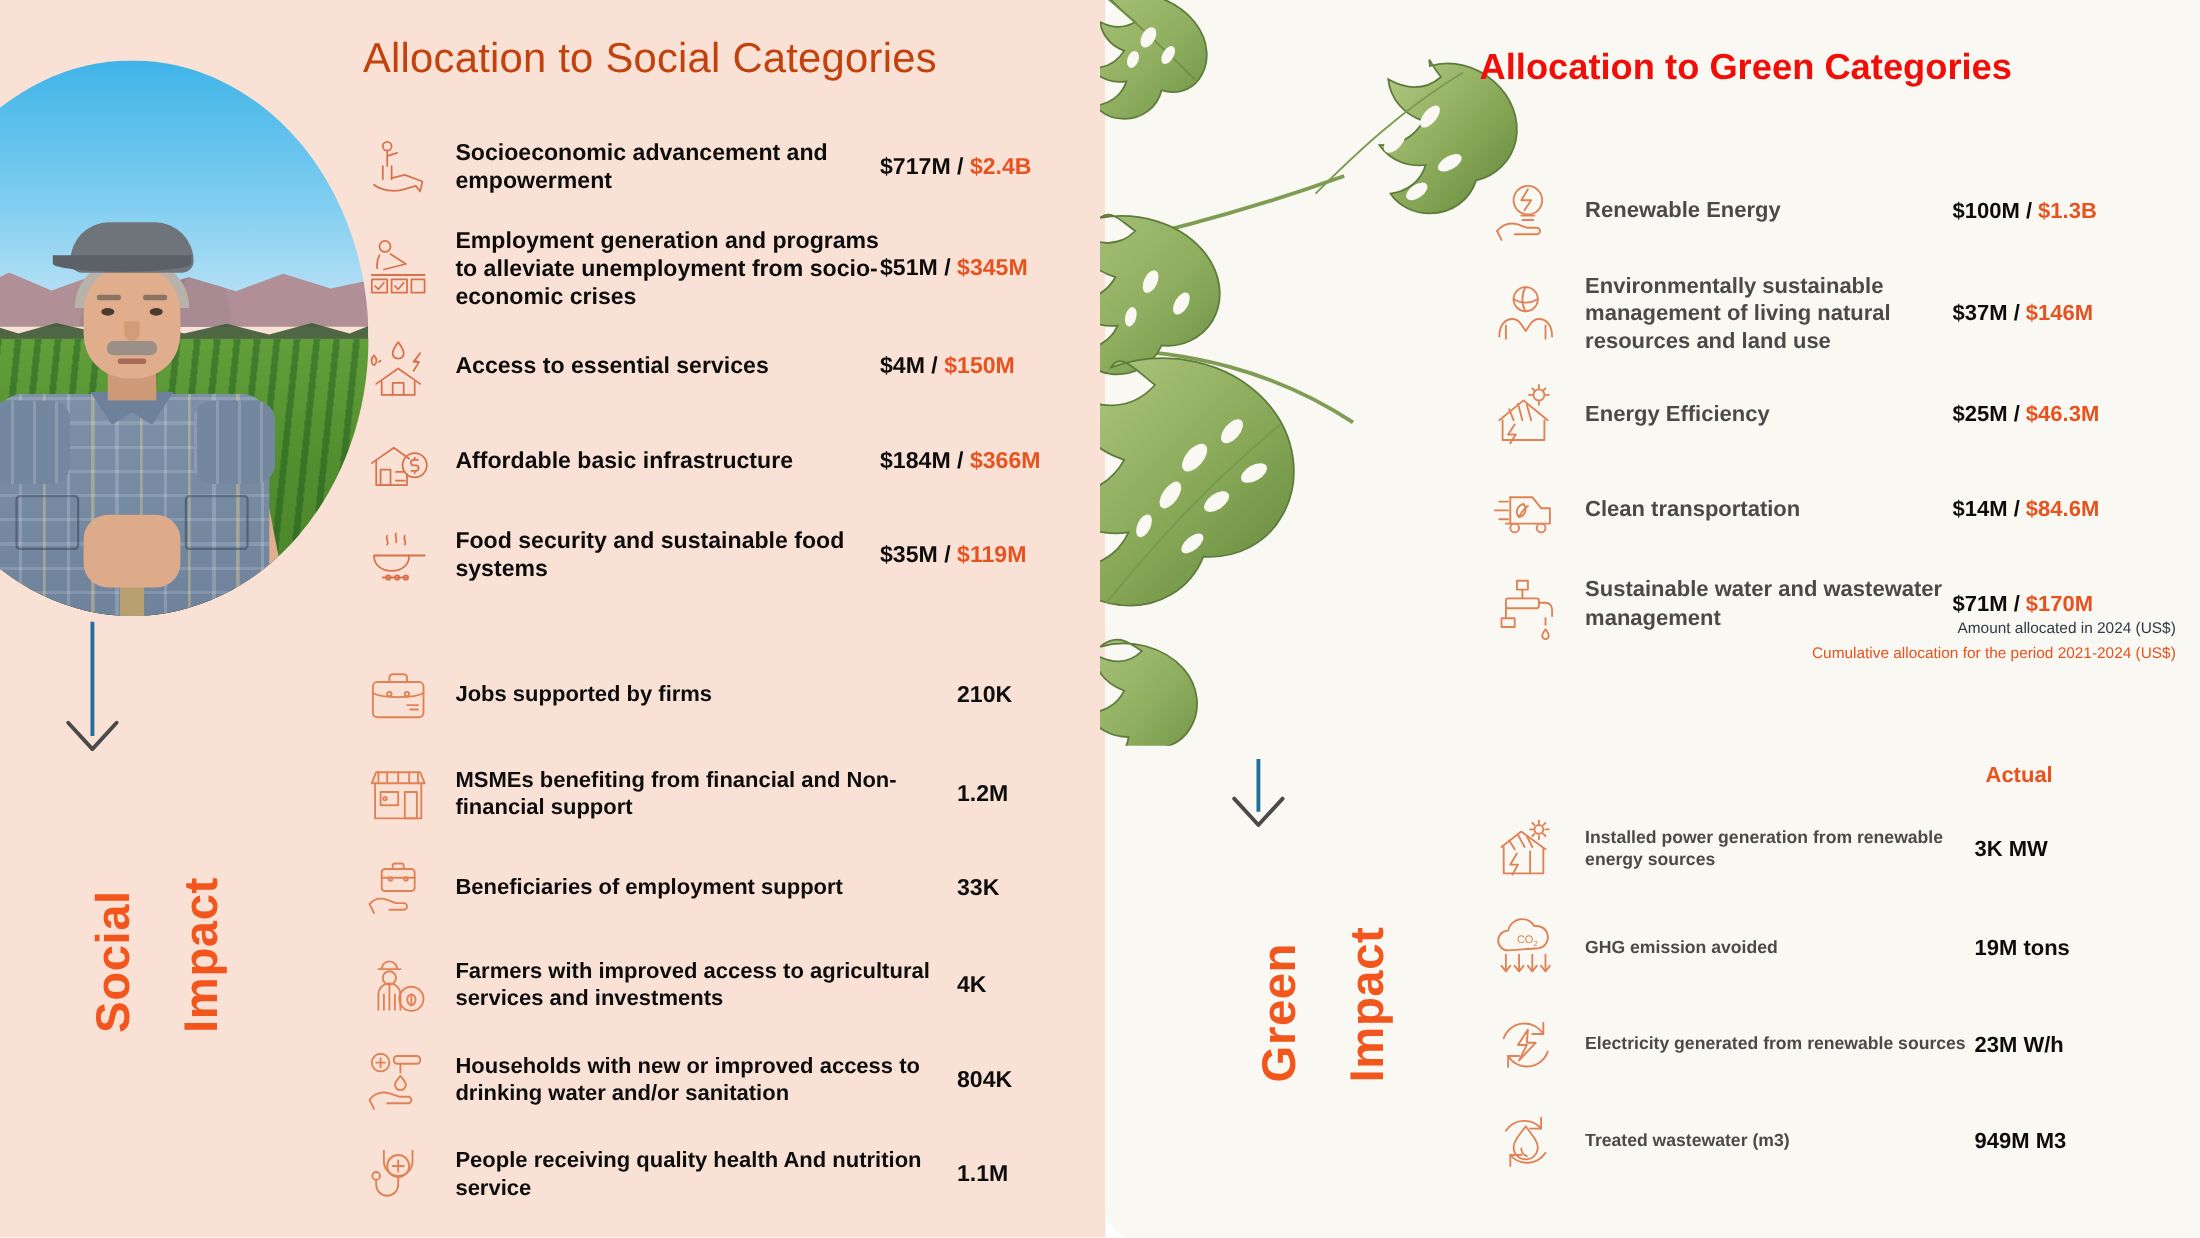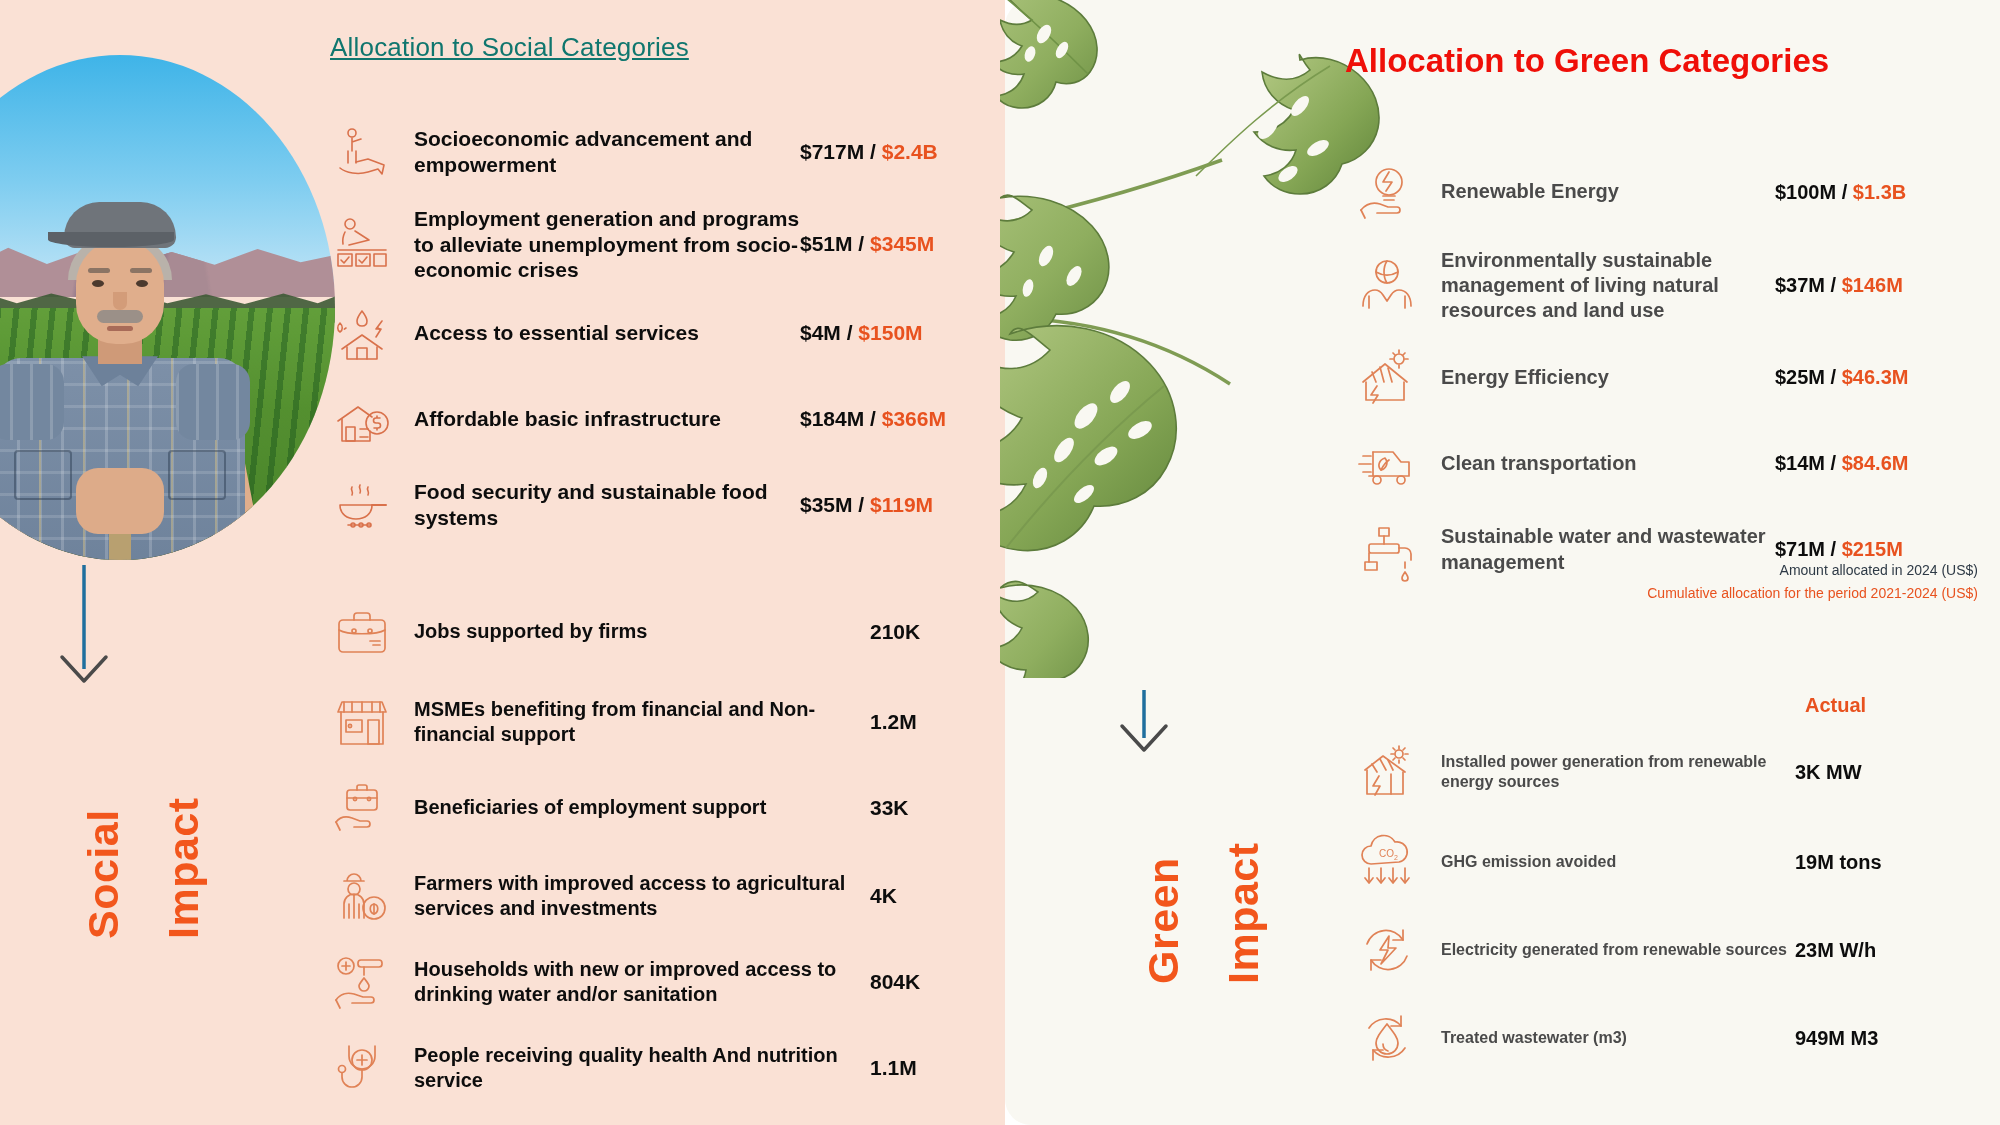--- a/index.html
+++ b/index.html
@@ -107,21 +107,21 @@
   .farmer .handle{position:absolute;left:50%;transform:translateX(-50%);top:300px;width:22px;height:110px;background:#b8a070;border-radius:5px;}
   .farmer .pocket{position:absolute;top:250px;width:54px;height:46px;border:2px solid rgba(40,55,75,.45);border-radius:4px;}
   .farmer .pocket.l{left:24px;} .farmer .pocket.r{right:24px;}
 
   
   .leaves{position:absolute;left:1000px;top:-12px;width:400px;height:690px;pointer-events:none;}
 
   
   .title-social{
     position:absolute;left:330px;top:32px;
-    font-size:26px;color:#0f766e;letter-spacing:.2px;white-space:nowrap;text-decoration:underline;
+    font-size:38px;color:#c2410c;letter-spacing:.2px;white-space:nowrap;
   }
   .title-green{
     position:absolute;left:1345px;top:42px;
     font-size:33px;font-weight:bold;color:#ef0f08;white-space:nowrap;
   }
 
   
   .rows{position:absolute;}
   .row{position:relative;display:flex;align-items:center;}
   .row .ico{width:64px;min-width:64px;height:64px;display:block;}
@@ -549,21 +549,21 @@
           <path d="M29 18v8"></path>
           <rect x="14" y="26" width="30" height="9" rx="2"></rect>
           <path d="M44 30h6a6 6 0 016 6v6"></path>
           <path d="M50 44v6"></path>
           <rect x="10" y="44" width="12" height="8"></rect>
           <path d="M14 35v9"></path>
           <path d="M50 54c-2 3-3 4-3 6a3 3 0 006 0c0-2-1-3-3-6z"></path>
         </svg>
       </span>
       <span class="lbl">Sustainable water and wastewater management</span>
-      <span class="val"><span>$71M / </span><span class="cum">$215M</span></span>
+      <span class="val"><span>$71M / </span><span class="cum">$170M</span></span>
     </div>
   </div>
 
   <div class="legend">
     <div class="l1">Amount allocated in 2024 (US$)</div>
     <div class="l2">Cumulative allocation for the period 2021-2024 (US$)</div>
   </div>
 
   <div class="arrow arrow-green">
     <svg width="70" height="120" viewBox="0 0 70 120" fill="none">

